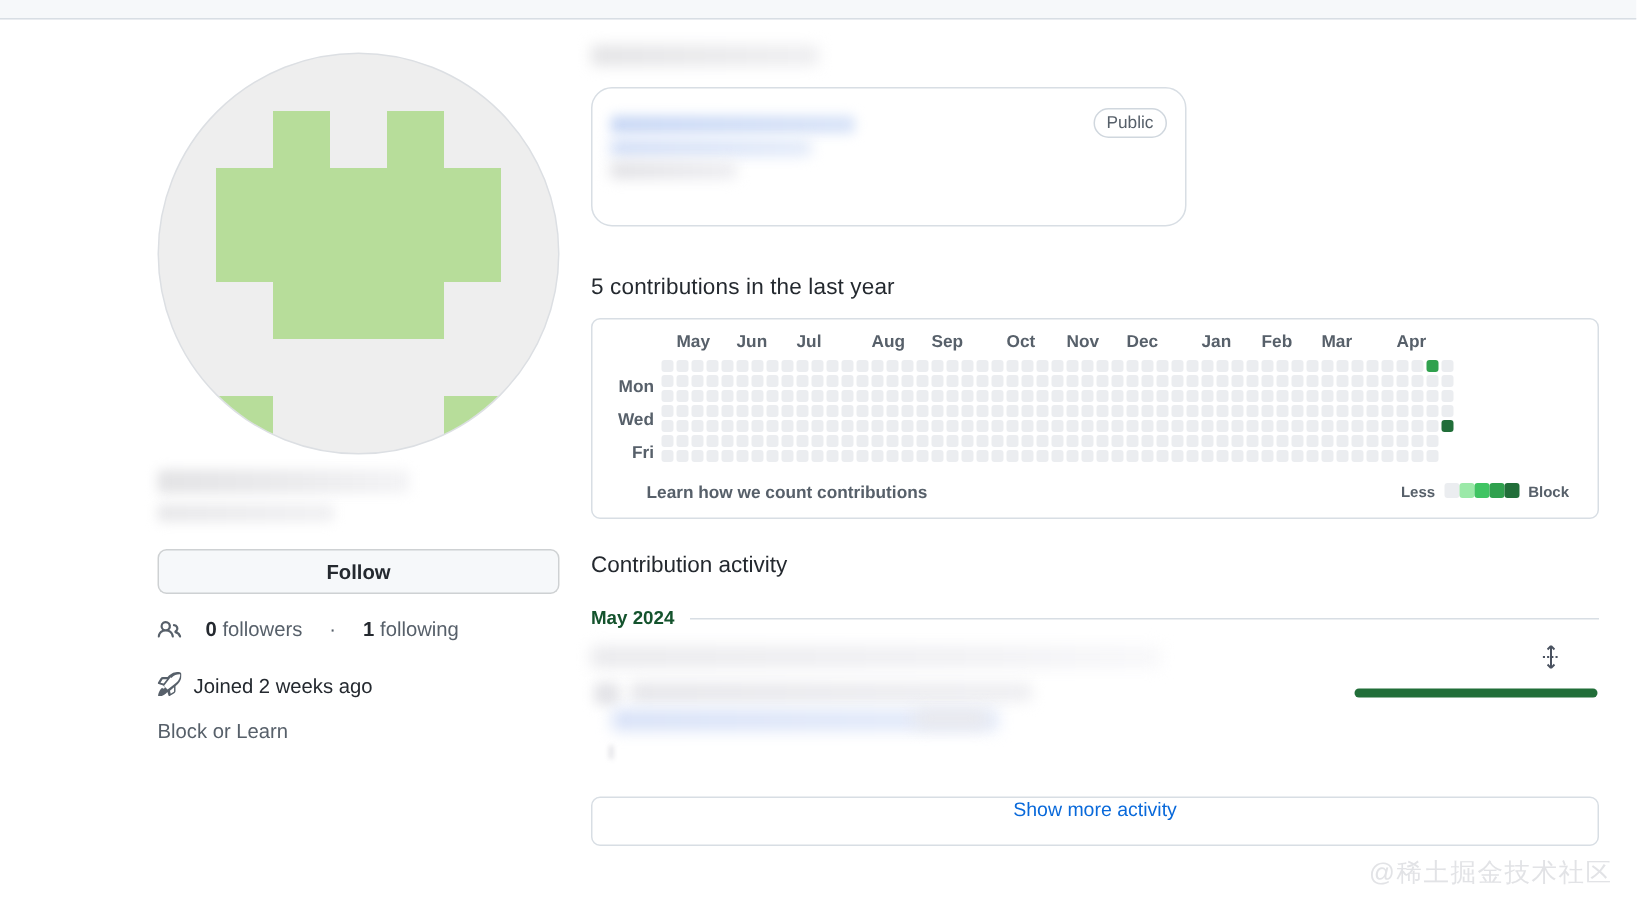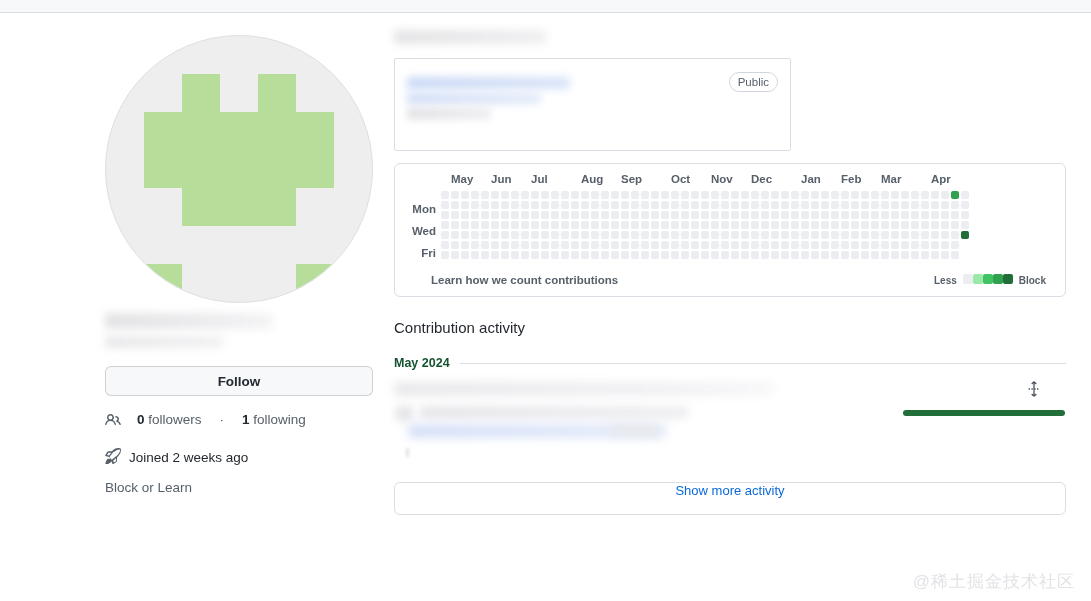--- a/index.html
+++ b/index.html
@@ -137,21 +137,21 @@
     background: linear-gradient(90deg,#e4e4e6,#efeff1);
     filter: blur(4.5px);
     border-radius: 3px;
     margin-bottom: 14px;
   }
   .repo-card {
     position: relative;
     width: 397px;
     height: 93px;
     border: 1px solid #d8dee4;
-    border-radius: 2px;
+    border-radius: 14px;
     background: #ffffff;
   }
   .repo-blur-title {
     position: absolute;
     left: 12px; top: 18px;
     width: 163px; height: 12px;
     background: linear-gradient(90deg,#c9d8f5,#d9e4f8);
     filter: blur(4px);
     border-radius: 3px;
   }
@@ -508,20 +508,21 @@
 
     <div class="pin-head-blur"></div>
 
     <div class="repo-card">
       <div class="repo-blur-title"></div>
       <div class="repo-blur-l2"></div>
       <div class="repo-blur-l3"></div>
       <div class="repo-visibility">Public</div>
     </div>
 
+    <div class="contrib-heading">5 contributions in the last year</div>
 
     <div class="graph-card">
       <div class="graph-inner">
         <div class="months-row" id="months-row">
             <span class="month-label" style="left: 10px;">May</span>
             <span class="month-label" style="left: 50px;">Jun</span>
             <span class="month-label" style="left: 90px;">Jul</span>
             <span class="month-label" style="left: 140px;">Aug</span>
             <span class="month-label" style="left: 180px;">Sep</span>
             <span class="month-label" style="left: 230px;">Oct</span>

